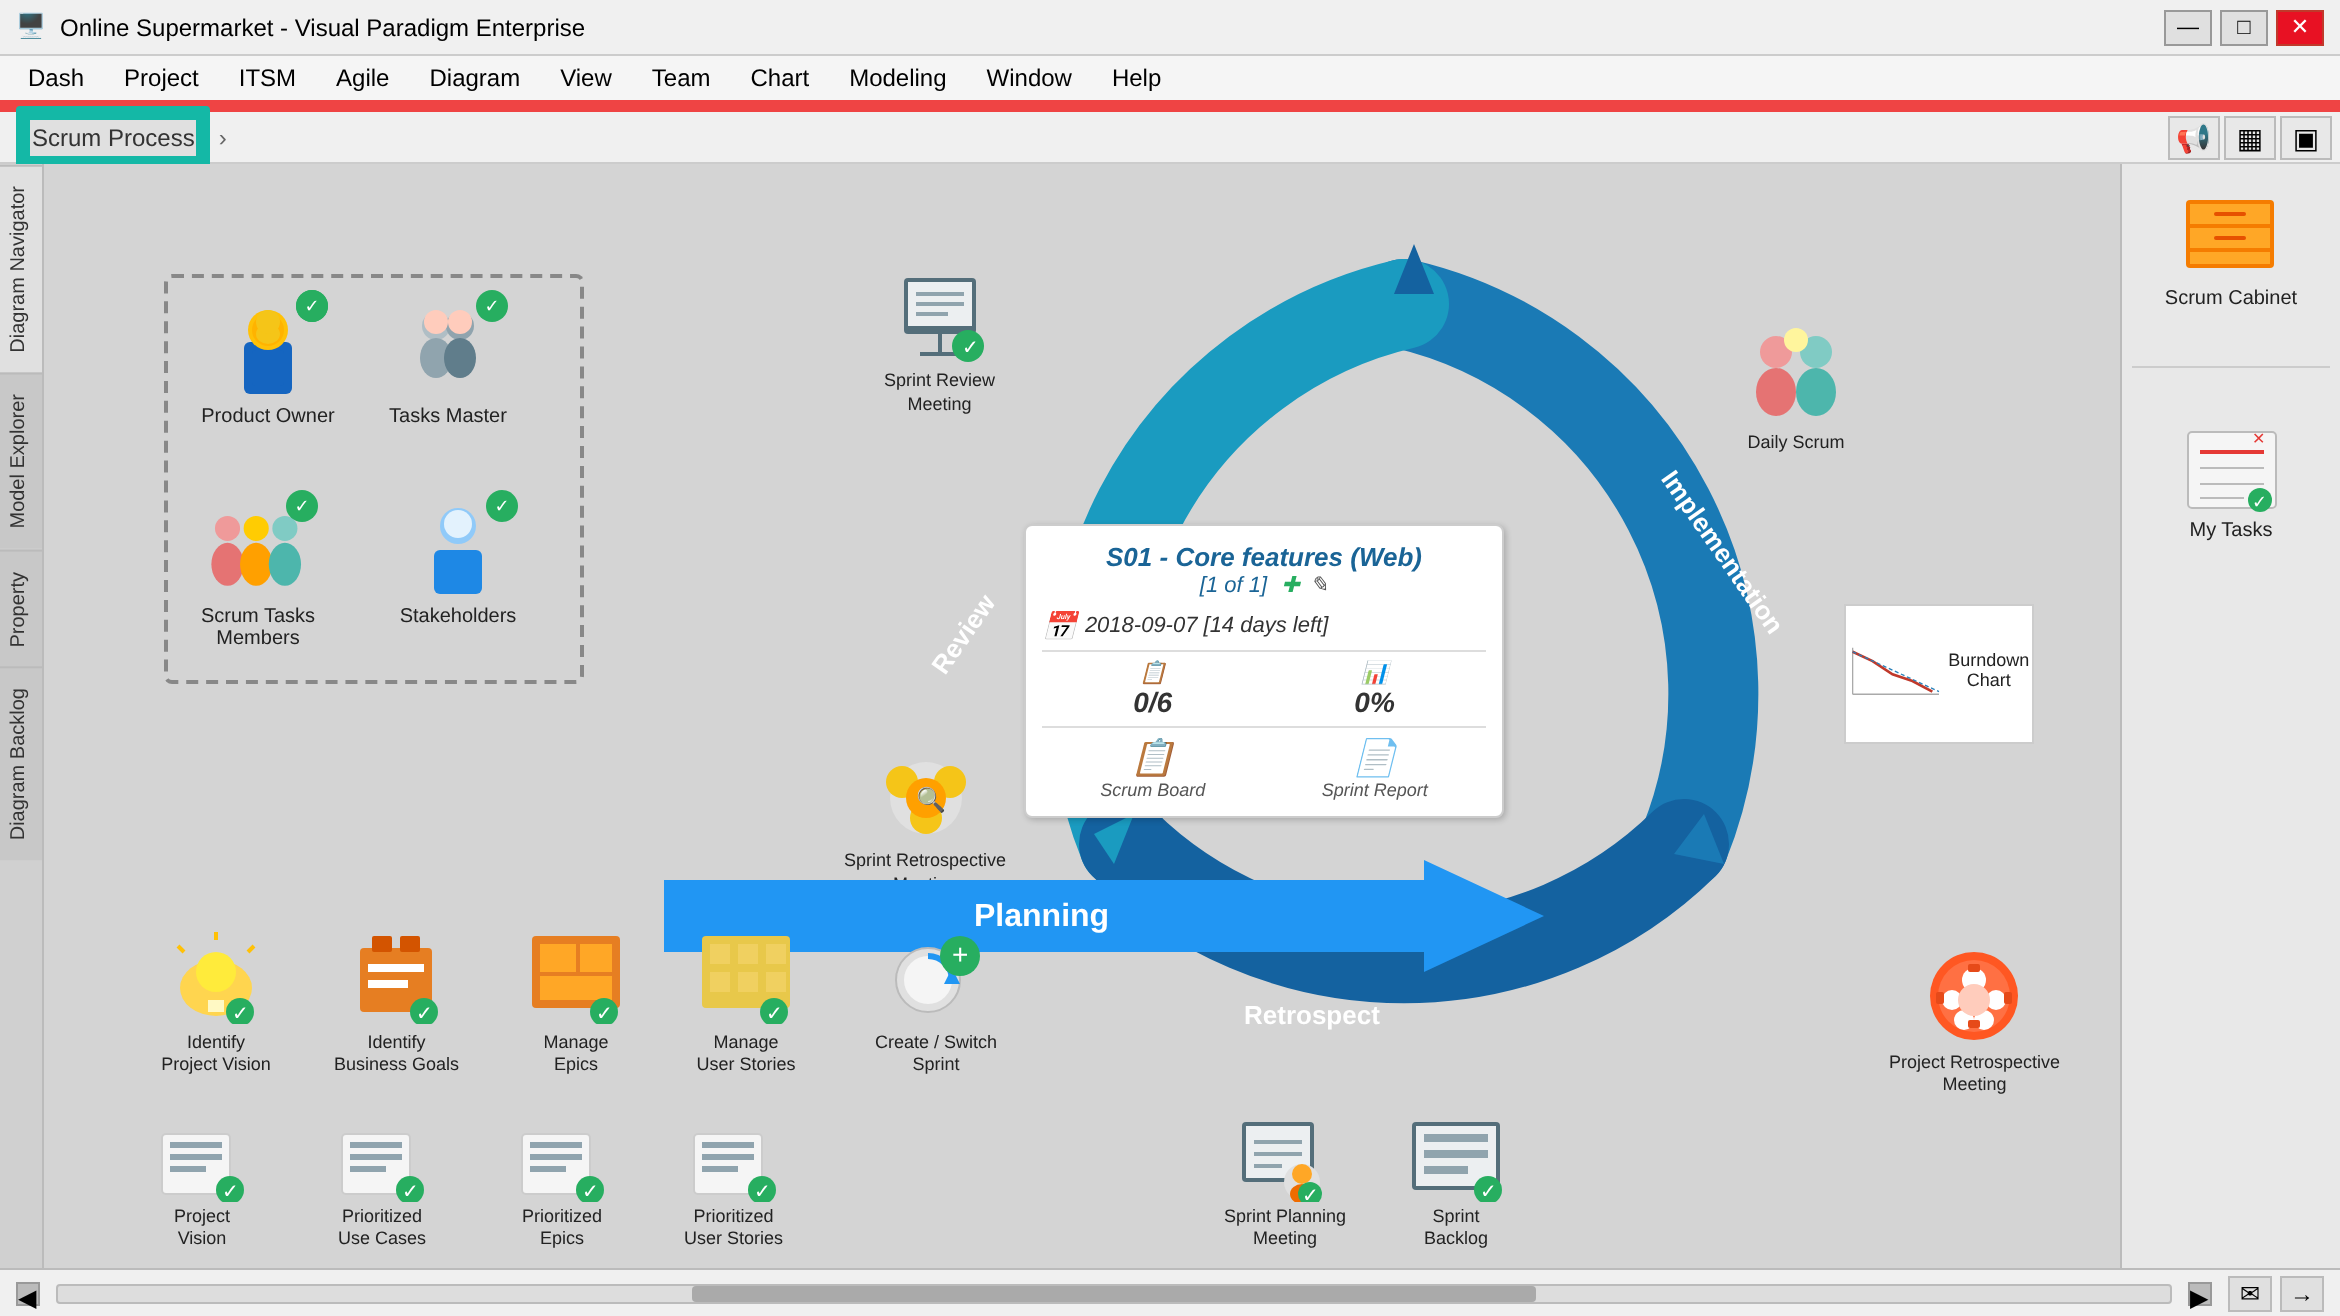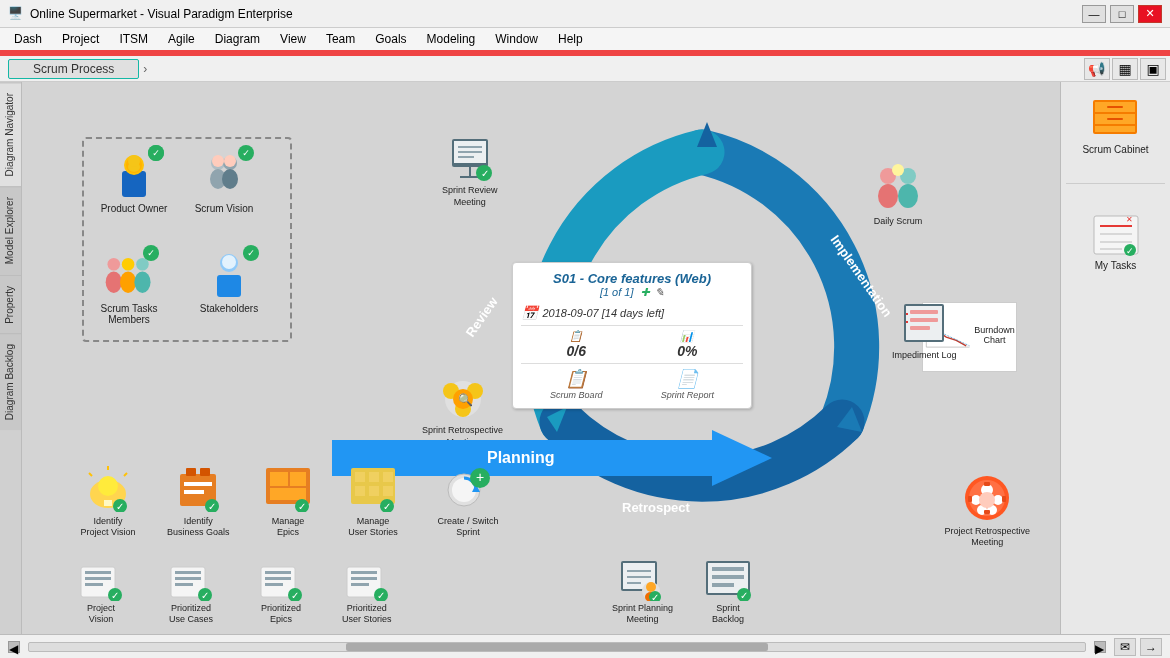--- a/index.html
+++ b/index.html
@@ -49,23 +49,23 @@
       background: #f0f0f0;
       height: 26px;
       display: flex;
       align-items: center;
       padding: 0 8px;
       border-bottom: 1px solid #ccc;
     }
     .breadcrumb-label {
       font-size: 12px;
       color: #333;
-      padding: 2px 24px;
+      padding: 2px 1px;
       background: #e0e0e0;
-      border: 1px solid #14b8a6;
+      border: 7px solid #14b8a6;
       border-radius: 2px;
     }
     .breadcrumb-arrow { margin-left: 4px; color: #666; }
 
     
     .main-container {
       display: flex;
       height: calc(658px - 28px - 28px - 26px - 24px);
       position: relative;
     }
@@ -366,21 +366,21 @@
 </div>
 
 <div class="menu-bar">
   <div class="menu-item">Dash</div>
   <div class="menu-item">Project</div>
   <div class="menu-item">ITSM</div>
   <div class="menu-item">Agile</div>
   <div class="menu-item">Diagram</div>
   <div class="menu-item">View</div>
   <div class="menu-item">Team</div>
-  <div class="menu-item">Goals</div>
+  <div class="menu-item">Chart</div>
   <div class="menu-item">Modeling</div>
   <div class="menu-item">Window</div>
   <div class="menu-item">Help</div>
 </div>
 
 <div class="breadcrumb-bar" style="position:relative;">
   <span class="breadcrumb-label">Scrum Process</span>
   <span class="breadcrumb-arrow">›</span>
 
   <div style="position:absolute; right:4px; top:2px; display:flex; gap:2px;">
@@ -427,21 +427,21 @@
             <svg viewBox="0 0 52 52" class="icon-svg">
               <circle cx="20" cy="14" r="7" fill="#b0bec5"></circle>
               <circle cx="32" cy="14" r="7" fill="#90a4ae"></circle>
               <ellipse cx="20" cy="30" rx="8" ry="10" fill="#90a4ae"></ellipse>
               <ellipse cx="32" cy="30" rx="8" ry="10" fill="#607d8b"></ellipse>
               <circle cx="20" cy="12" r="6" fill="#ffccbc"></circle>
               <circle cx="32" cy="12" r="6" fill="#ffccbc"></circle>
             </svg>
             <div class="check-badge">✓</div>
           </div>
-          <span class="role-label">Scrum Vision</span>
+          <span class="role-label">Tasks Master</span>
         </div>
 
         <div class="role-item" style="left:5px; top:110px;">
           <div class="role-icon">
             <svg viewBox="0 0 58 52" class="icon-svg">
               <circle cx="12" cy="14" r="7" fill="#ef9a9a"></circle>
               <circle cx="28" cy="14" r="7" fill="#ffcc02"></circle>
               <circle cx="44" cy="14" r="7" fill="#80cbc4"></circle>
               <ellipse cx="12" cy="34" rx="9" ry="12" fill="#e57373"></ellipse>
               <ellipse cx="28" cy="34" rx="9" ry="12" fill="#ffa000"></ellipse>
@@ -561,32 +561,20 @@
         <svg width="52" height="52" viewBox="0 0 52 52">
           <circle cx="16" cy="14" r="8" fill="#ef9a9a"></circle>
           <circle cx="36" cy="14" r="8" fill="#80cbc4"></circle>
           <ellipse cx="16" cy="34" rx="10" ry="12" fill="#e57373"></ellipse>
           <ellipse cx="36" cy="34" rx="10" ry="12" fill="#4db6ac"></ellipse>
           <circle cx="26" cy="8" r="6" fill="#fff59d"></circle>
         </svg>
         <span class="item-label">Daily Scrum</span>
       </div>
 
-      <div class="side-item" style="position:absolute; left:870px; top:220px;">
-        <svg width="52" height="46" viewBox="0 0 52 46">
-          <rect x="6" y="2" width="40" height="38" rx="2" fill="#546e7a"></rect>
-          <rect x="8" y="4" width="36" height="34" fill="#eceff1"></rect>
-          <rect x="12" y="8" width="28" height="4" rx="1" fill="#ef9a9a"></rect>
-          <rect x="12" y="16" width="28" height="4" rx="1" fill="#ef9a9a"></rect>
-          <rect x="12" y="24" width="20" height="4" rx="1" fill="#ef9a9a"></rect>
-          <line x1="8" y1="12" x2="10" y2="12" stroke="#e53935" stroke-width="2"></line>
-          <line x1="8" y1="20" x2="10" y2="20" stroke="#e53935" stroke-width="2"></line>
-        </svg>
-        <span class="item-label">Impediment Log</span>
-      </div>
 
       <div style="position:absolute; left:310px; bottom:148px; width:440px; height:56px;">
         <svg width="440" height="56" viewBox="0 0 440 56">
           <polygon points="0,10 380,10 380,0 440,28 380,56 380,46 0,46" fill="#2196F3"></polygon>
           <text x="155" y="33" font-size="16" fill="white" font-weight="bold">Planning</text>
         </svg>
       </div>
 
       <div class="bottom-item" style="left:55px; bottom:95px;">
         <div class="item-icon-box">

